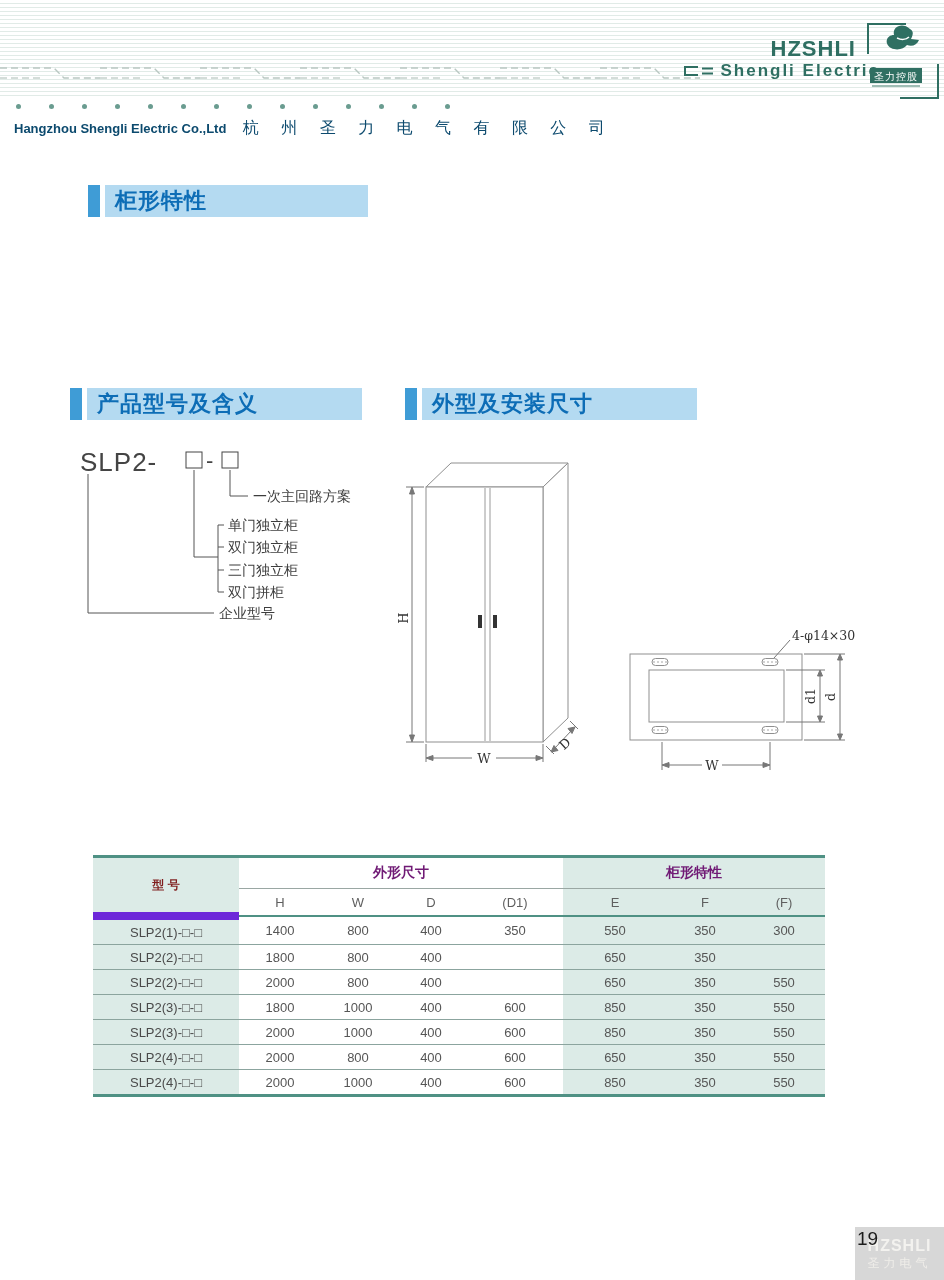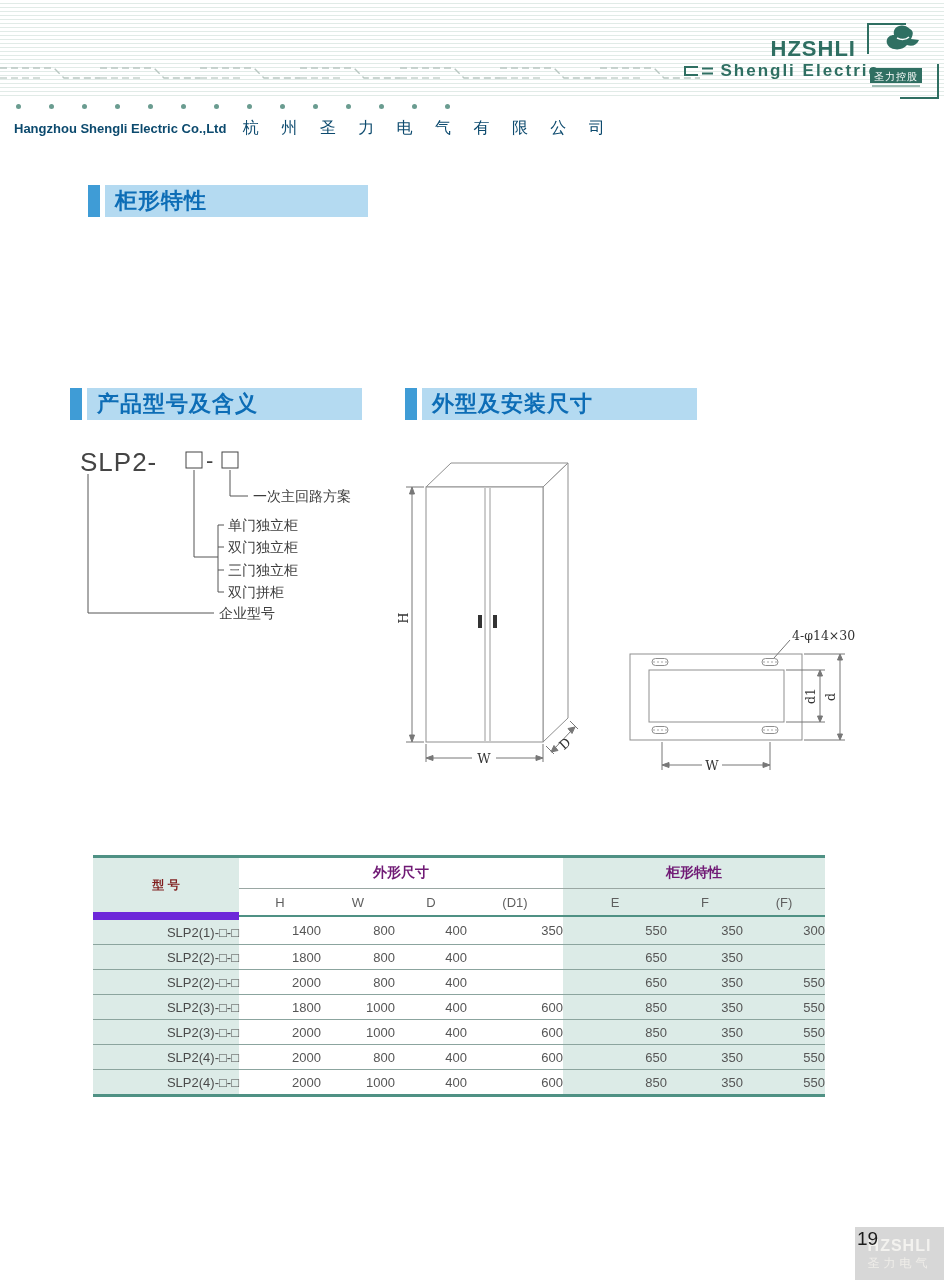--- a/index.html
+++ b/index.html
@@ -41,21 +41,21 @@
   
   .spec-table-wrap{position:absolute;top:855px;left:93px;}
   table.spec{border-collapse:collapse;width:732px;table-layout:fixed;
     border-top:3px solid #4f9184;border-bottom:3px solid #4f9184;font-size:13px;color:#565656;}
   table.spec th,table.spec td{text-align:center;padding:0;}
   table.spec .green{background:#dcebe7;}
   table.spec .white{background:#ffffff;}
   th.model-h{font-size:12px;font-weight:bold;color:#7f1d1d;border-bottom:8px solid #6d28d9;}
   tr.h1 th.grp{height:30px;font-size:14px;font-weight:bold;color:#701a75;border-bottom:1px solid #9aa7a3;}
   tr.h2 th{height:26px;font-weight:normal;color:#5f5f5f;border-bottom:2px solid #4f9184;}
-  tr.data td{height:24px;border-bottom:1px solid #8ba49e;text-align:right;}
+  tr.data td{height:24px;border-bottom:1px solid #8ba49e;}
   tr.data:last-child td{border-bottom:none;}
   td.model-c{color:#4a4a4a;}
 
   
   .footer-block{position:absolute;left:855px;top:1227px;width:89px;height:53px;background:#d7d7d7;
     display:flex;flex-direction:column;align-items:center;justify-content:center;line-height:1.25;}
   .footer-block .fb1{font-size:16px;font-weight:bold;color:#f3f2ef;letter-spacing:1px;}
   .footer-block .fb2{font-size:12px;color:#efede9;letter-spacing:4px;}
   .page-num{position:absolute;left:857px;top:1228px;font-size:19px;color:#1c1c1c;}
 </style>

